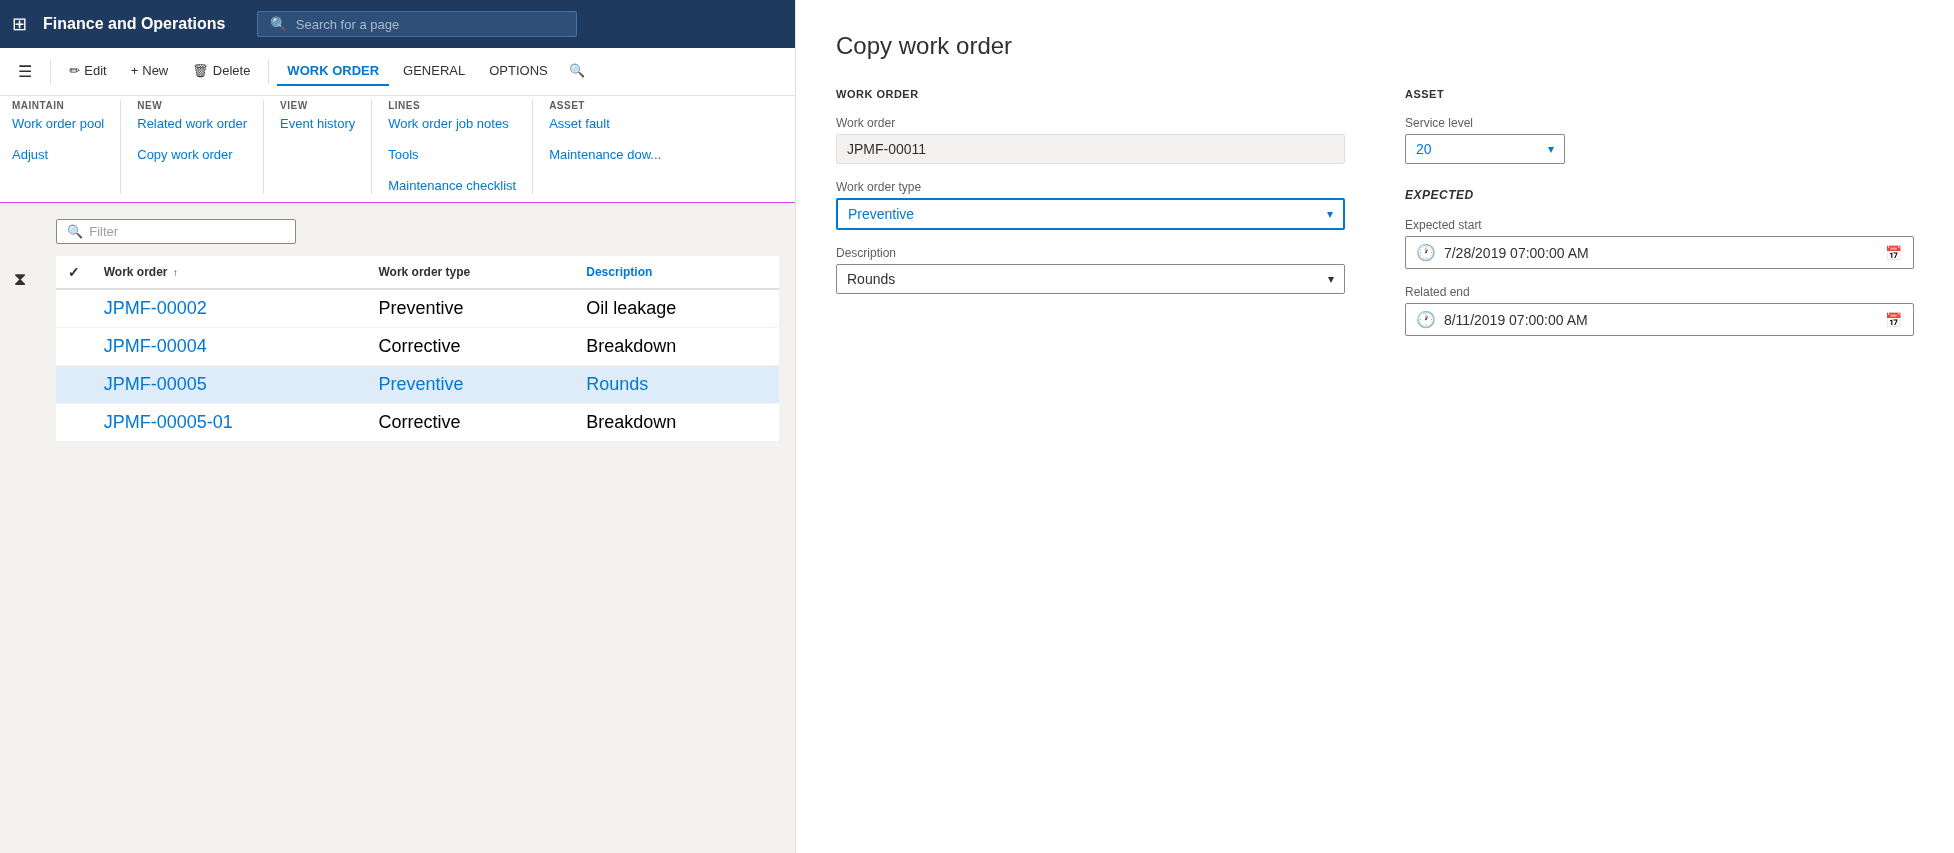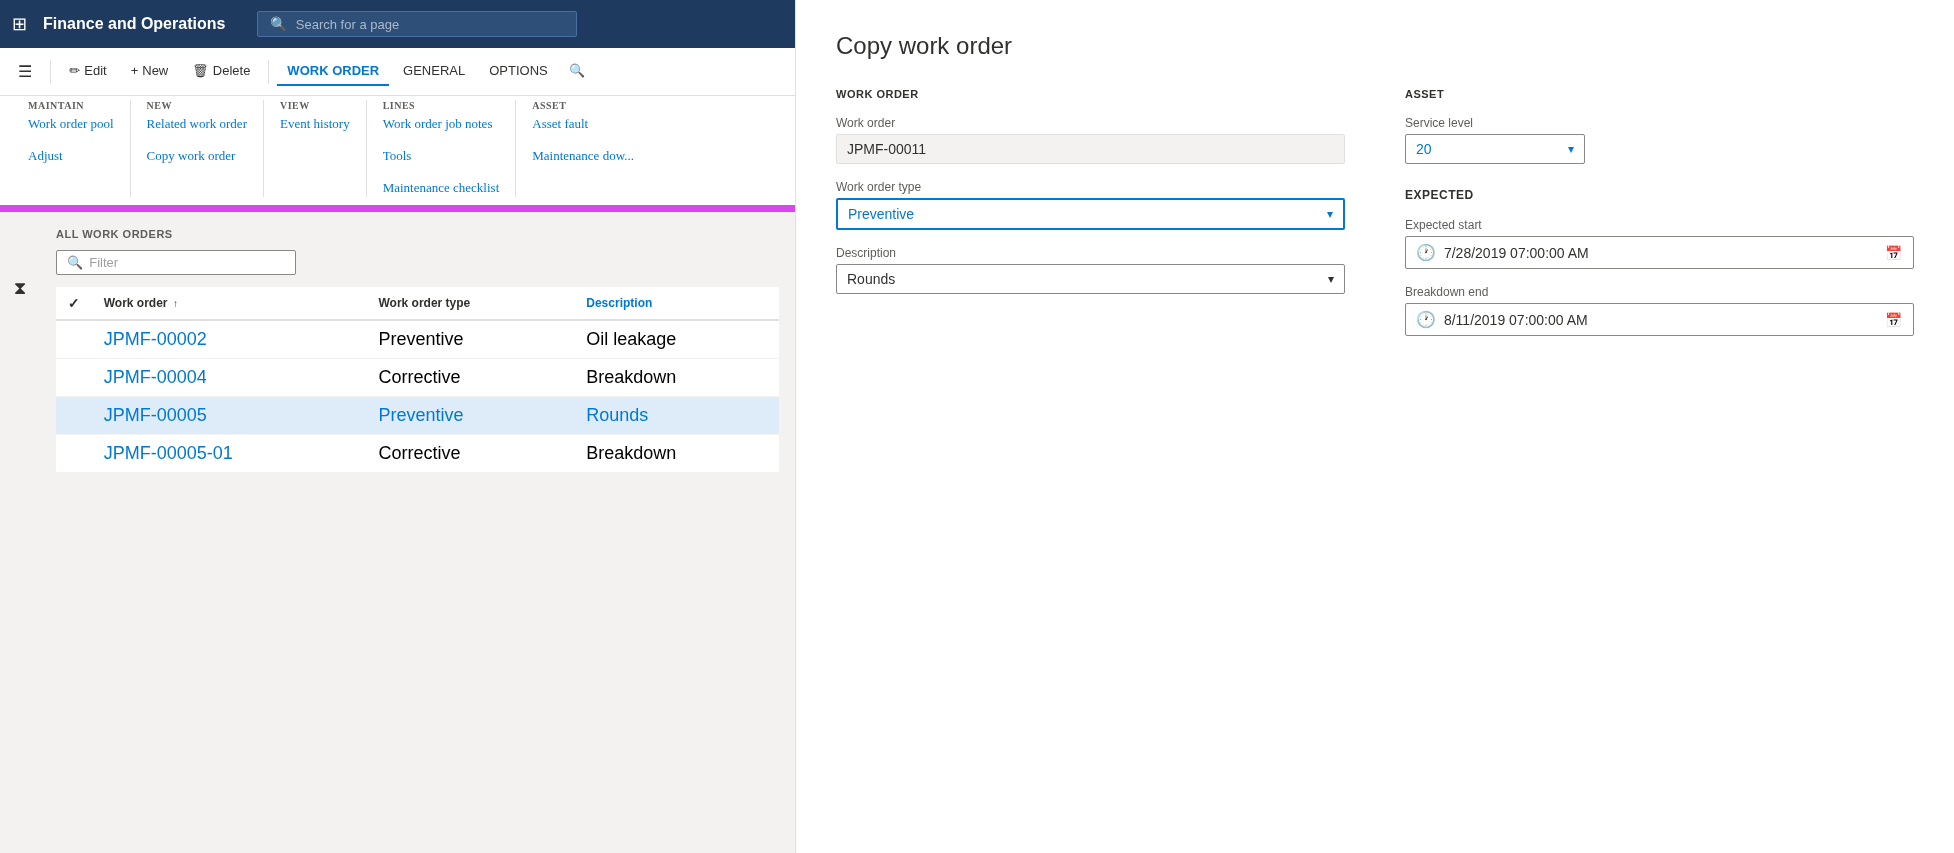--- a/index.html
+++ b/index.html
@@ -18,21 +18,21 @@
     .search-icon-top { color: #aab8cc; font-size: 14px; }
 
     
     .toolbar { background: white; border-bottom: 1px solid #e0e0e0; display: flex; align-items: center; padding: 0 8px; height: 48px; gap: 4px; }
     .toolbar-btn { display: flex; align-items: center; gap: 4px; padding: 6px 10px; border: none; background: transparent; cursor: pointer; font-size: 13px; color: #323130; border-bottom: 2px solid transparent; }
     .toolbar-btn.active { color: #0078d4; border-bottom: 2px solid #0078d4; font-weight: 600; }
     .toolbar-separator { width: 1px; height: 24px; background: #e0e0e0; margin: 0 4px; }
     .search-btn { padding: 6px 8px; }
 
     
-    .ribbon { background: white; border-bottom: 7px solid #d946ef; padding: 4px 28px 8px; display: flex; gap: 0; font-family: Liberation Serif, serif; }
+    .ribbon { background: white; border-bottom: 1px solid #d946ef; padding: 4px 12px 8px; display: flex; gap: 0; }
     .ribbon-group { display: flex; flex-direction: column; padding: 0 16px 0 0; border-right: 1px solid #e0e0e0; margin-right: 16px; }
     .ribbon-group:last-child { border-right: none; }
     .ribbon-group-label { font-size: 10px; color: #605e5c; font-weight: 600; text-transform: uppercase; margin-bottom: 4px; letter-spacing: 0.5px; }
     .ribbon-items { display: flex; flex-direction: column; gap: 14px; }
     .ribbon-item { color: #0078d4; cursor: pointer; font-size: 13px; text-decoration: none; padding: 1px 0; }
 
     
     .hamburger { padding: 6px 10px; color: #323130; font-size: 16px; cursor: pointer; }
 
     
@@ -64,23 +64,23 @@
     .form-group { margin-bottom: 16px; }
     .form-label { font-size: 12px; color: #605e5c; margin-bottom: 4px; display: block; }
     .form-value-box { background: #f3f2f1; border: 1px solid #e0e0e0; padding: 6px 10px; font-size: 14px; color: #323130; border-radius: 2px; }
     .form-select { display: flex; align-items: center; justify-content: space-between; border: 2px solid #0078d4; padding: 6px 10px; font-size: 14px; color: #0078d4; border-radius: 2px; cursor: pointer; background: white; }
     .form-select-gray { display: flex; align-items: center; justify-content: space-between; border: 1px solid #8a8886; padding: 6px 10px; font-size: 14px; color: #323130; border-radius: 2px; cursor: pointer; background: white; }
     .chevron { font-size: 12px; }
     .datetime-field { display: flex; align-items: center; gap: 8px; border: 1px solid #8a8886; padding: 6px 10px; border-radius: 2px; background: white; }
     .datetime-icon { color: #605e5c; font-size: 16px; }
     .datetime-text { font-size: 14px; color: #323130; flex: 1; }
     .calendar-icon { color: #605e5c; font-size: 14px; cursor: pointer; margin-left: auto; }
-    .expected-label { font-size: 12px; font-weight: 700; color: #323130; text-transform: uppercase; letter-spacing: 0.5px; margin-bottom: 16px; margin-top: 24px; }
-
-    .service-level-select { display: flex; align-items: center; justify-content: space-between; border: 1px solid #8a8886; padding: 6px 10px; font-size: 14px; color: #0078d4; border-radius: 2px; cursor: pointer; background: white; width: 180px; }
+    .expected-label { font-size: 12px; font-weight: 700; color: #323130; text-transform: uppercase; letter-spacing: 0.5px; margin-bottom: 16px; margin-top: 24px; font-style: italic; }
+
+    .service-level-select { display: flex; align-items: center; justify-content: space-between; border: 1px solid #8a8886; padding: 6px 10px; font-size: 14px; color: #0078d4; border-radius: 2px; cursor: pointer; background: white; width: 160px; }
 
     .left-main { display: flex; flex: 1; overflow: hidden; }
     .sidebar-filter { width: 40px; display: flex; flex-direction: column; align-items: center; padding-top: 16px; }
   </style>
 </head>
 <body>
 
 <div class="left-panel">
 
   <div class="top-bar">
@@ -158,21 +158,20 @@
         <a class="ribbon-item">Maintenance dow...</a>
       </div>
     </div>
   </div>
 
   <div class="left-main">
     <div class="sidebar-filter">
       <span style="font-size:18px; color:#323130; margin-top:50px; cursor:pointer;">⧗</span>
     </div>
     <div class="content-area">
-      <div class="section-title">ALL WORK ORDERS</div>
 
       <div class="filter-bar">
         <div class="filter-input">
           <span style="color:#605e5c;">🔍</span>
           <input type="text" placeholder="Filter" style="">
         </div>
       </div>
 
       <table class="data-table">
         <thead>
@@ -269,21 +268,21 @@
       <div class="form-group">
         <label class="form-label">Expected start</label>
         <div class="datetime-field">
           <span class="datetime-icon">🕐</span>
           <span class="datetime-text">7/28/2019 07:00:00 AM</span>
           <span class="calendar-icon">📅</span>
         </div>
       </div>
 
       <div class="form-group">
-        <label class="form-label">Breakdown end</label>
+        <label class="form-label">Related end</label>
         <div class="datetime-field">
           <span class="datetime-icon">🕐</span>
           <span class="datetime-text">8/11/2019 07:00:00 AM</span>
           <span class="calendar-icon">📅</span>
         </div>
       </div>
     </div>
   </div>
 </div>
 

